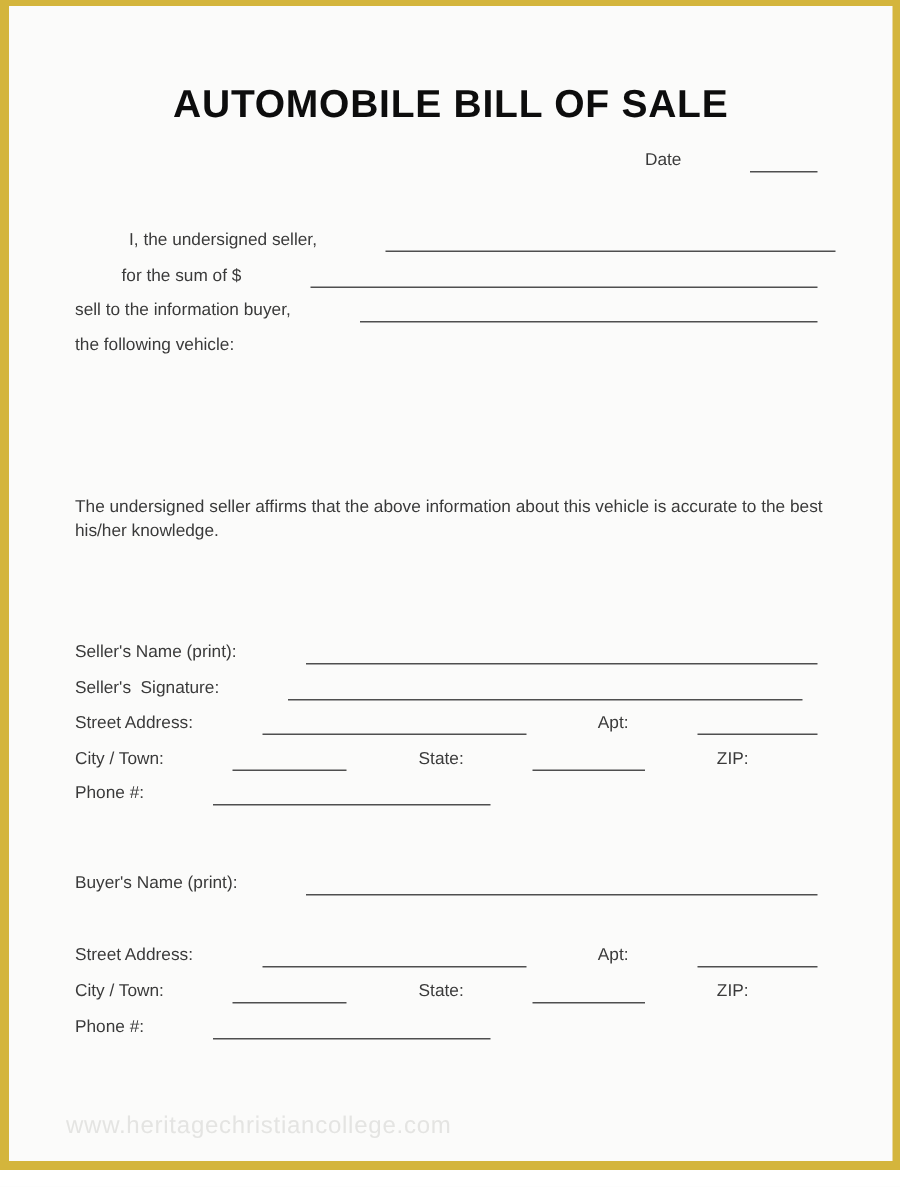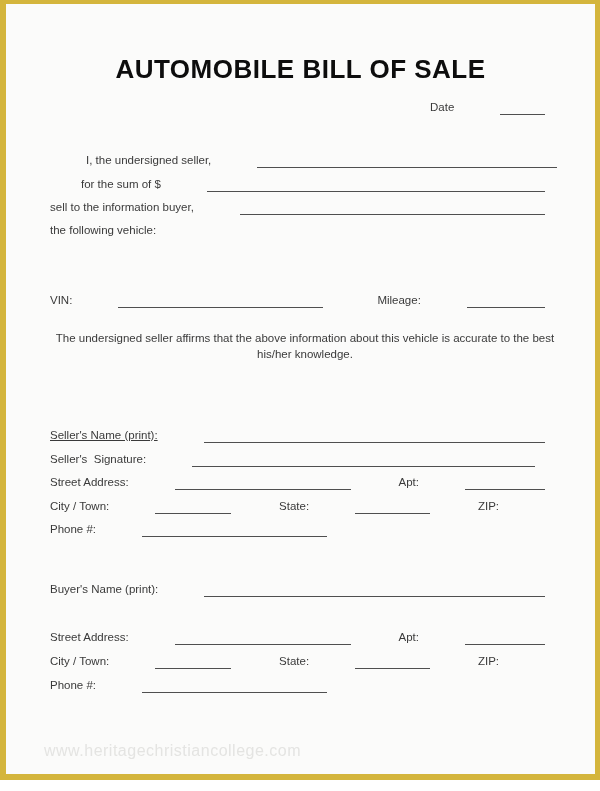--- a/index.html
+++ b/index.html
@@ -48,33 +48,32 @@
   }
   .fill { flex: 1; }
   .para {
     position: absolute;
     left: 44px;
     width: 510px;
     font-size: 11.5px;
     line-height: 16px;
     color: #3a3a3a;
     margin: 0;
-    text-align: center;
   }
   
   .r-date        { top: 95px;  left: 424px; right: 50px; }
   .r-intro1      { top: 148px; left: 44px; right: 38px; margin-left: 36px; }
   .r-intro2      { top: 172px; left: 44px; right: 50px; margin-left: 31px; }
   .r-intro3      { top: 195px; left: 44px; right: 50px; }
   .r-intro4      { top: 218px; left: 44px; right: 50px; }
   .r-make        { top: 263px; left: 44px; right: 50px; }
   .r-vin         { top: 288px; left: 44px; right: 50px; }
   .p-seller      { top: 326px; }
   .p-buyer       { top: 366px; }
-  .r-s-name      { top: 423px; left: 44px; right: 50px; text-decoration: underline; }
+  .r-s-name      { top: 423px; left: 44px; right: 50px; }
   .r-s-sig       { top: 447px; left: 44px; right: 60px; }
   .r-s-street    { top: 470px; left: 44px; right: 50px; }
   .r-s-city      { top: 494px; left: 44px; right: 50px; }
   .r-s-phone     { top: 517px; left: 44px; right: 50px; }
   .r-b-name      { top: 577px; left: 44px; right: 50px; }
   .r-b-sig       { top: 601px; left: 44px; right: 50px; }
   .r-b-street    { top: 625px; left: 44px; right: 50px; }
   .r-b-city      { top: 649px; left: 44px; right: 50px; }
   .r-b-phone     { top: 673px; left: 44px; right: 50px; }
   
@@ -123,26 +122,20 @@
     <div class="row r-intro3">
       <span class="label">sell to the information buyer,</span>
       <span class="line fill"></span>
     </div>
 
     <div class="row r-intro4">
       <span class="label">the following vehicle:</span>
     </div>
 
 
-    <div class="row r-vin">
-      <span class="label">VIN:</span>
-      <span class="line w-vin"></span>
-      <span class="label ml14">Mileage:</span>
-      <span class="line fill"></span>
-    </div>
 
     <p class="para p-seller">The undersigned seller affirms that the above information about this vehicle is accurate to the best his/her knowledge.</p>
 
     <div class="row r-s-name">
       <span class="label">Seller's Name (print):</span>
       <span class="line fill"></span>
     </div>
 
     <div class="row r-s-sig">
       <span class="label">Seller's  Signature:</span>

